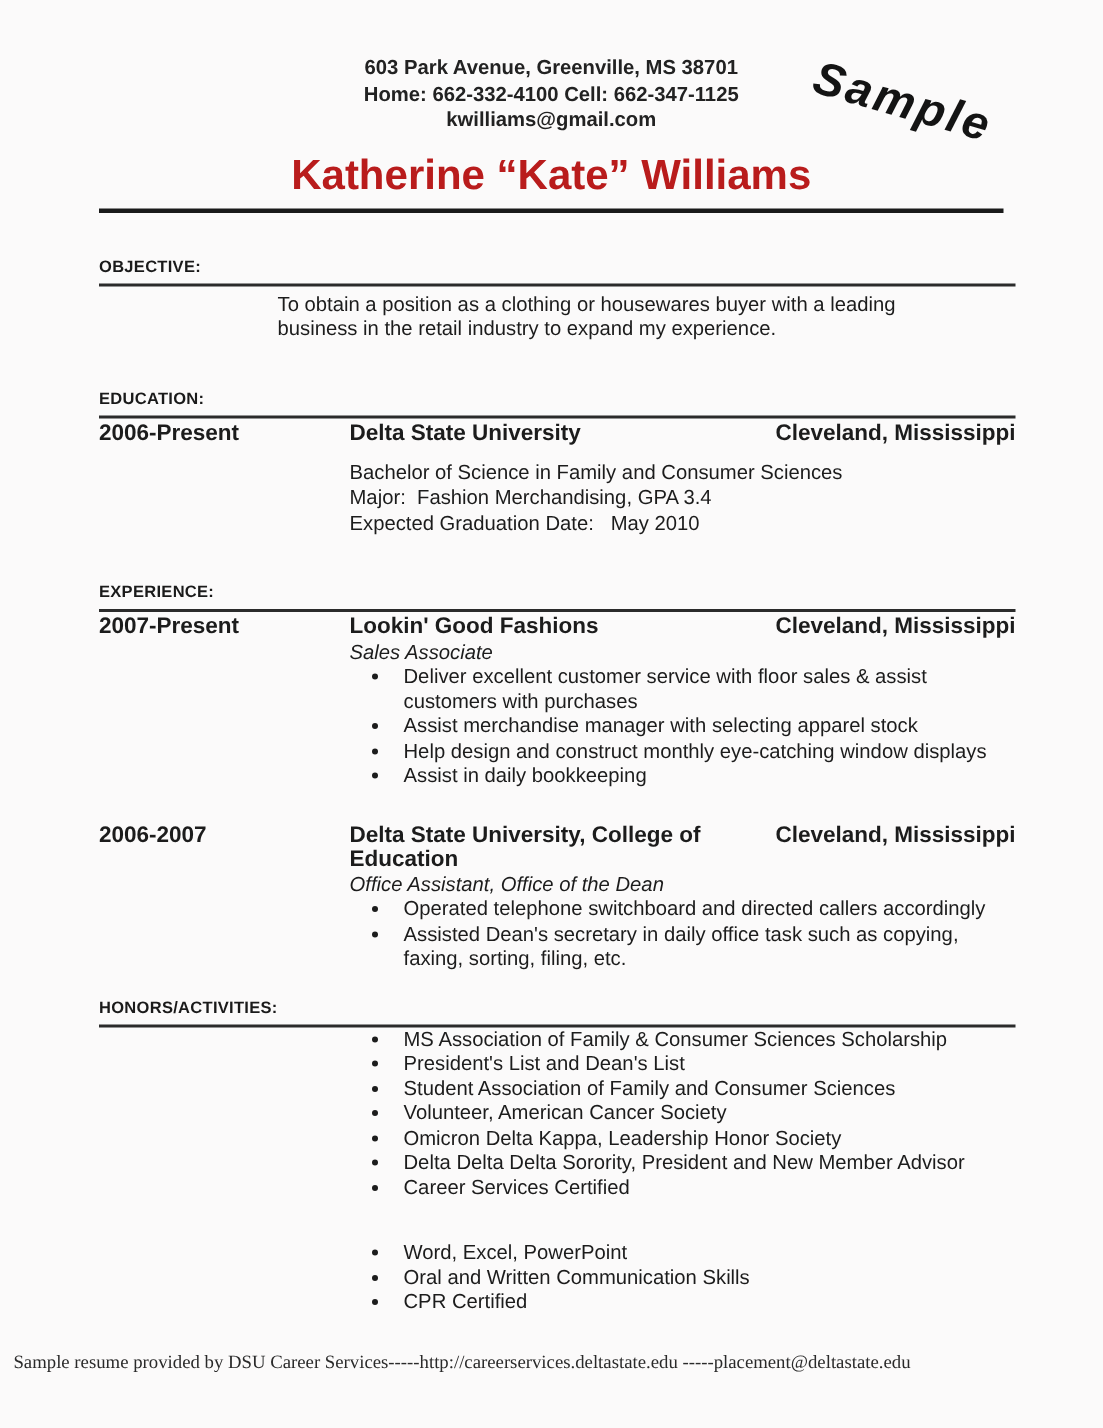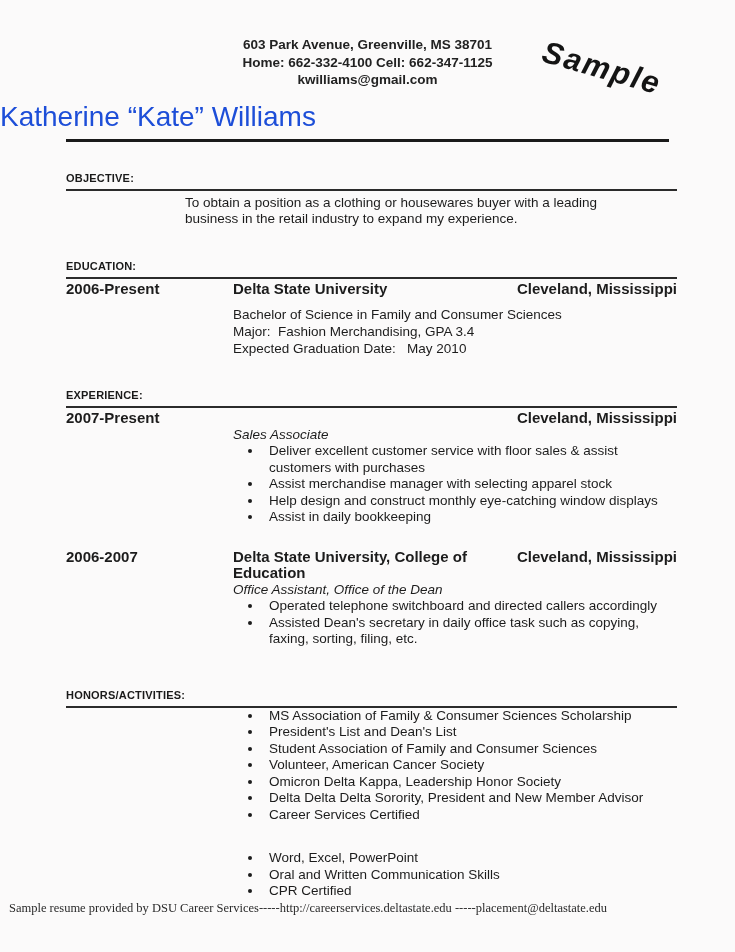--- a/index.html
+++ b/index.html
@@ -36,24 +36,25 @@
   .contact {
     padding-top: 36px;
     text-align: center;
     font-size: 13.5px;
     font-weight: bold;
     line-height: 17.5px;
     color: #222;
   }
   .candidate-name {
     margin: 13px 0 0 0;
+    text-align: center;
     font-size: 28px;
-    font-weight: normal;
+    font-weight: bold;
     line-height: 30px;
-    color: #1d4ed8;
+    color: #b91c1c;
   }
   .name-rule {
     margin: 7px 66px 0 66px;
     border-top: 3px solid #1a1a1a;
     height: 0;
   }
   
   .content {
     padding: 0 58px 0 66px;
   }
@@ -64,21 +65,21 @@
     font-weight: bold;
     line-height: 18px;
     letter-spacing: 0.2px;
     color: #1a1a1a;
     border-bottom: 2px solid #2b2b2b;
     padding-bottom: 2px;
   }
   .sec-objective  { margin-top: 27px; }
   .sec-education  { margin-top: 29px; }
   .sec-experience { margin-top: 29px; }
-  .sec-honors     { margin-top: 38px; }
+  .sec-honors     { margin-top: 15px; }
   .sec-skills     { margin-top: 27px; }
 
   .row {
     display: grid;
     grid-template-columns: 167px 1fr auto;
     align-items: baseline;
   }
   .entry-row { margin-top: 2px; font-size: 15px; line-height: 16.5px; }
   .col-date { font-weight: bold; }
   .col-org  { font-weight: bold; padding-right: 12px; }
@@ -165,20 +166,21 @@
         <div class="detail-line">Expected Graduation Date:   May 2010</div>
       </div>
     </section>
 
     <section class="section sec-experience">
       <h2 class="sec-title">EXPERIENCE:</h2>
 
       <div>
         <div class="row entry-row">
           <div class="col-date">2007-Present</div>
+          <div class="col-org">Lookin' Good Fashions</div>
           <div class="col-loc">Cleveland, Mississippi</div>
         </div>
         <div class="role-line">Sales Associate</div>
         <ul class="bullets bullets-exp1">
           <li>Deliver excellent customer service with floor sales &amp; assist customers with purchases</li>
           <li>Assist merchandise manager with selecting apparel stock</li>
           <li>Help design and construct monthly eye-catching window displays</li>
           <li>Assist in daily bookkeeping</li>
         </ul>
       </div>

